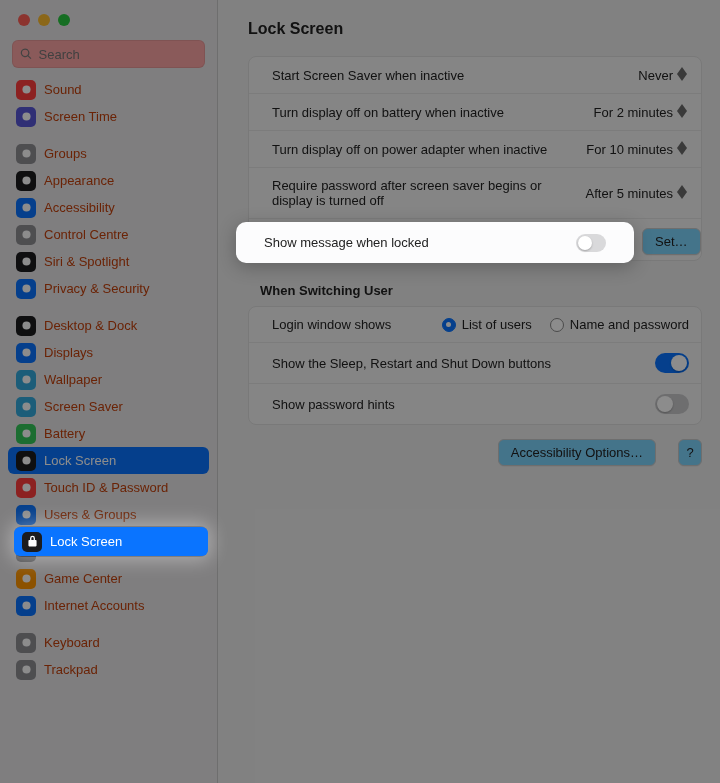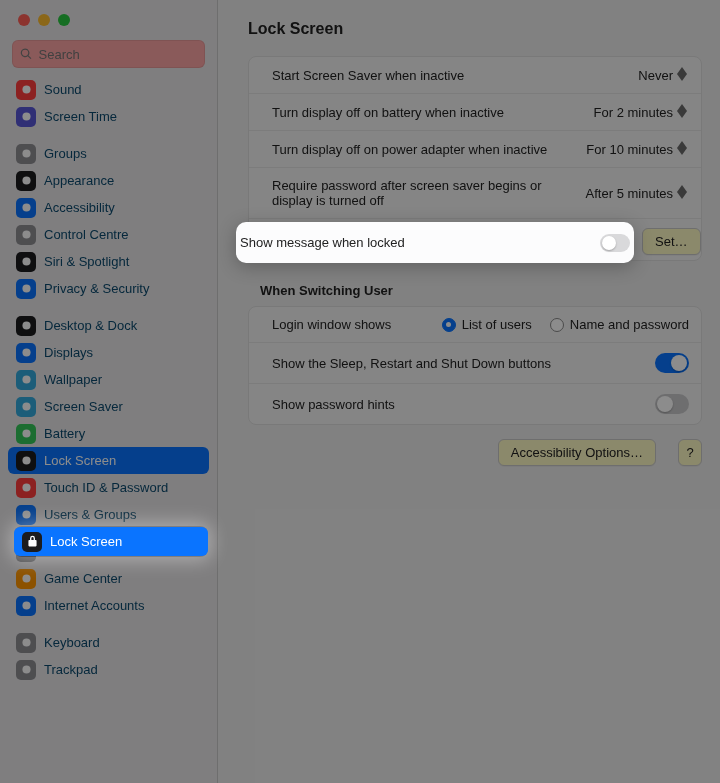--- a/index.html
+++ b/index.html
@@ -9,21 +9,21 @@
   .sidebar { width: 218px; height: 100%; background: #e7e5e7; border-right: 1px solid #c8c8c8; display:flex; flex-direction:column; }
   .traffic { display:flex; gap:8px; padding: 14px 0 10px 18px; }
   .dot { width:12px; height:12px; border-radius:50%; }
   .dot.red { background:#ff5f57; } .dot.yellow { background:#febc2e; } .dot.green { background:#28c840; }
   .search-wrap { padding: 4px 12px 8px 12px; }
   .search { display:flex; align-items:center; background:#fca5a5; border-radius:6px; padding:4px 8px; height:28px; box-shadow: inset 0 0 0 1px rgba(0,0,0,0.08); }
   .search svg { width:14px; height:14px; fill:#7a7a7a; margin-right:6px; }
   .search input { border:none; outline:none; background:transparent; font-size:13px; color:#555; width:100%; }
   .nav { flex:1; overflow:hidden; padding: 0 8px 8px 8px; }
   .group-gap { height: 10px; }
-  .item { display:flex; align-items:center; gap:8px; padding:3.5px 8px; border-radius:6px; font-size:13px; color:#0c4a6e; cursor:default; }
+  .item { display:flex; align-items:center; gap:8px; padding:3.5px 8px; border-radius:6px; font-size:13px; color:#c2410c; cursor:default; }
   .item.sel { background:#0a74ff; color:#fff; }
   .icon-box { width:20px; height:20px; border-radius:5px; display:flex; align-items:center; justify-content:center; flex-shrink:0; }
   .icon-box svg { width:13px; height:13px; fill:#fff; }
   .main { flex:1; height:100%; padding: 0 18px 18px 30px; overflow:hidden; }
   .title { font-size:16px; font-weight:700; color:#222; padding: 20px 0 18px 0; }
   .panel { background:#f3f3f3; border:1px solid #dcdcdc; border-radius:8px; }
   .row { display:flex; align-items:center; justify-content:space-between; padding:10px 12px; border-bottom:1px solid #e2e2e2; font-size:13px; color:#222; gap: 12px; }
   .row:last-child { border-bottom:none; }
   .row .label { flex:1;margin-left:11px; }
   .val-popup { display:flex; align-items:center; gap:4px; color:#222; font-size:13px; }
@@ -31,28 +31,28 @@
   .stepper svg { width:10px; height:7px; fill:#6a6a6a; }
   .section-title { font-size:13px; font-weight:700; color:#222; margin: 22px 0 8px 12px; }
   .radio { width:14px; height:14px; border-radius:50%; border:1px solid #888; background:#fff; display:inline-flex; align-items:center; justify-content:center; margin-right:6px; }
   .radio.on { border-color:#0a74ff; background:#0a74ff; }
   .radio.on::after { content:""; width:5px; height:5px; background:#fff; border-radius:50%; }
   .switch { width:34px; height:20px; border-radius:10px; background:#c9c9cb; position:relative; }
   .switch::after { content:""; position:absolute; width:16px; height:16px; background:#fff; border-radius:50%; top:2px; left:2px; box-shadow:0 1px 2px rgba(0,0,0,0.25); }
   .switch.on { background:#0a74ff; }
   .switch.on::after { left:16px; }
   .footer-btns { display:flex; justify-content:flex-end; gap:22px; margin-top:14px; }
-  .btn { background:#fef9c3; border:1px solid #c8c8c8; border-radius:6px; padding:5px 12px; font-size:13px; color:#222; box-shadow: 0 1px 0 rgba(0,0,0,0.04); }
+  .btn { background:#7dd3fc; border:1px solid #c8c8c8; border-radius:6px; padding:5px 12px; font-size:13px; color:#222; box-shadow: 0 1px 0 rgba(0,0,0,0.04); }
   .help { width:24px; padding:5px 0; text-align:center; }
   .highlight-row {
     position: absolute;
     left: 236px; top: 222px; width: 398px; height: 41px;
     background: #fcfcfd; border-radius: 10px;
     display:flex; align-items:center; justify-content:space-between;
-    padding: 0 4px; font-size:13px; color:#222;
+    padding: 0 28px; font-size:13px; color:#222;
     z-index: 60; box-shadow: 0 4px 18px rgba(0,0,0,0.25); gap: 42px;
   }
   .set-btn-ghost { position:absolute; left: 642px; top: 228px; z-index:40; }
   .switch-mini { width:30px; height:18px; border-radius:9px; background:#d9d9db; position:relative; }
   .switch-mini::after { content:""; position:absolute; width:14px; height:14px; background:#fff; border-radius:50%; top:2px; left:2px; box-shadow:0 1px 2px rgba(0,0,0,0.25); }
   .radio-group { display:flex; align-items:center; gap:18px; }
   .opt { display:flex; align-items:center; font-size:13px; }
   .highlight-sidebar-halo {
     position:absolute; left:14px; top:526px; width:194px; height:31px;
     border-radius:8px; box-shadow: 0 0 18px 4px rgba(255,255,255,0.35);

